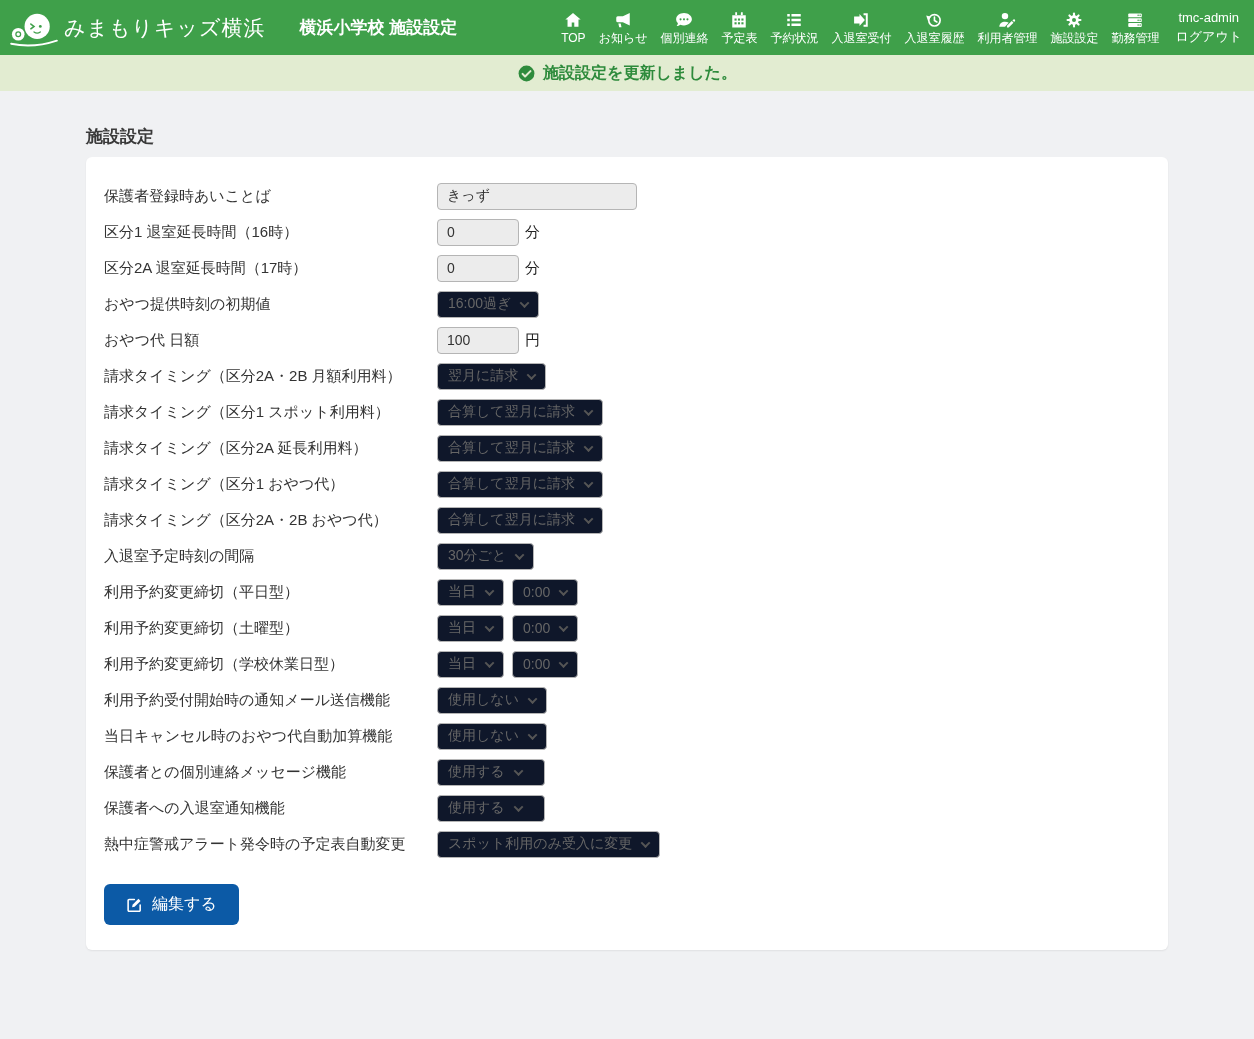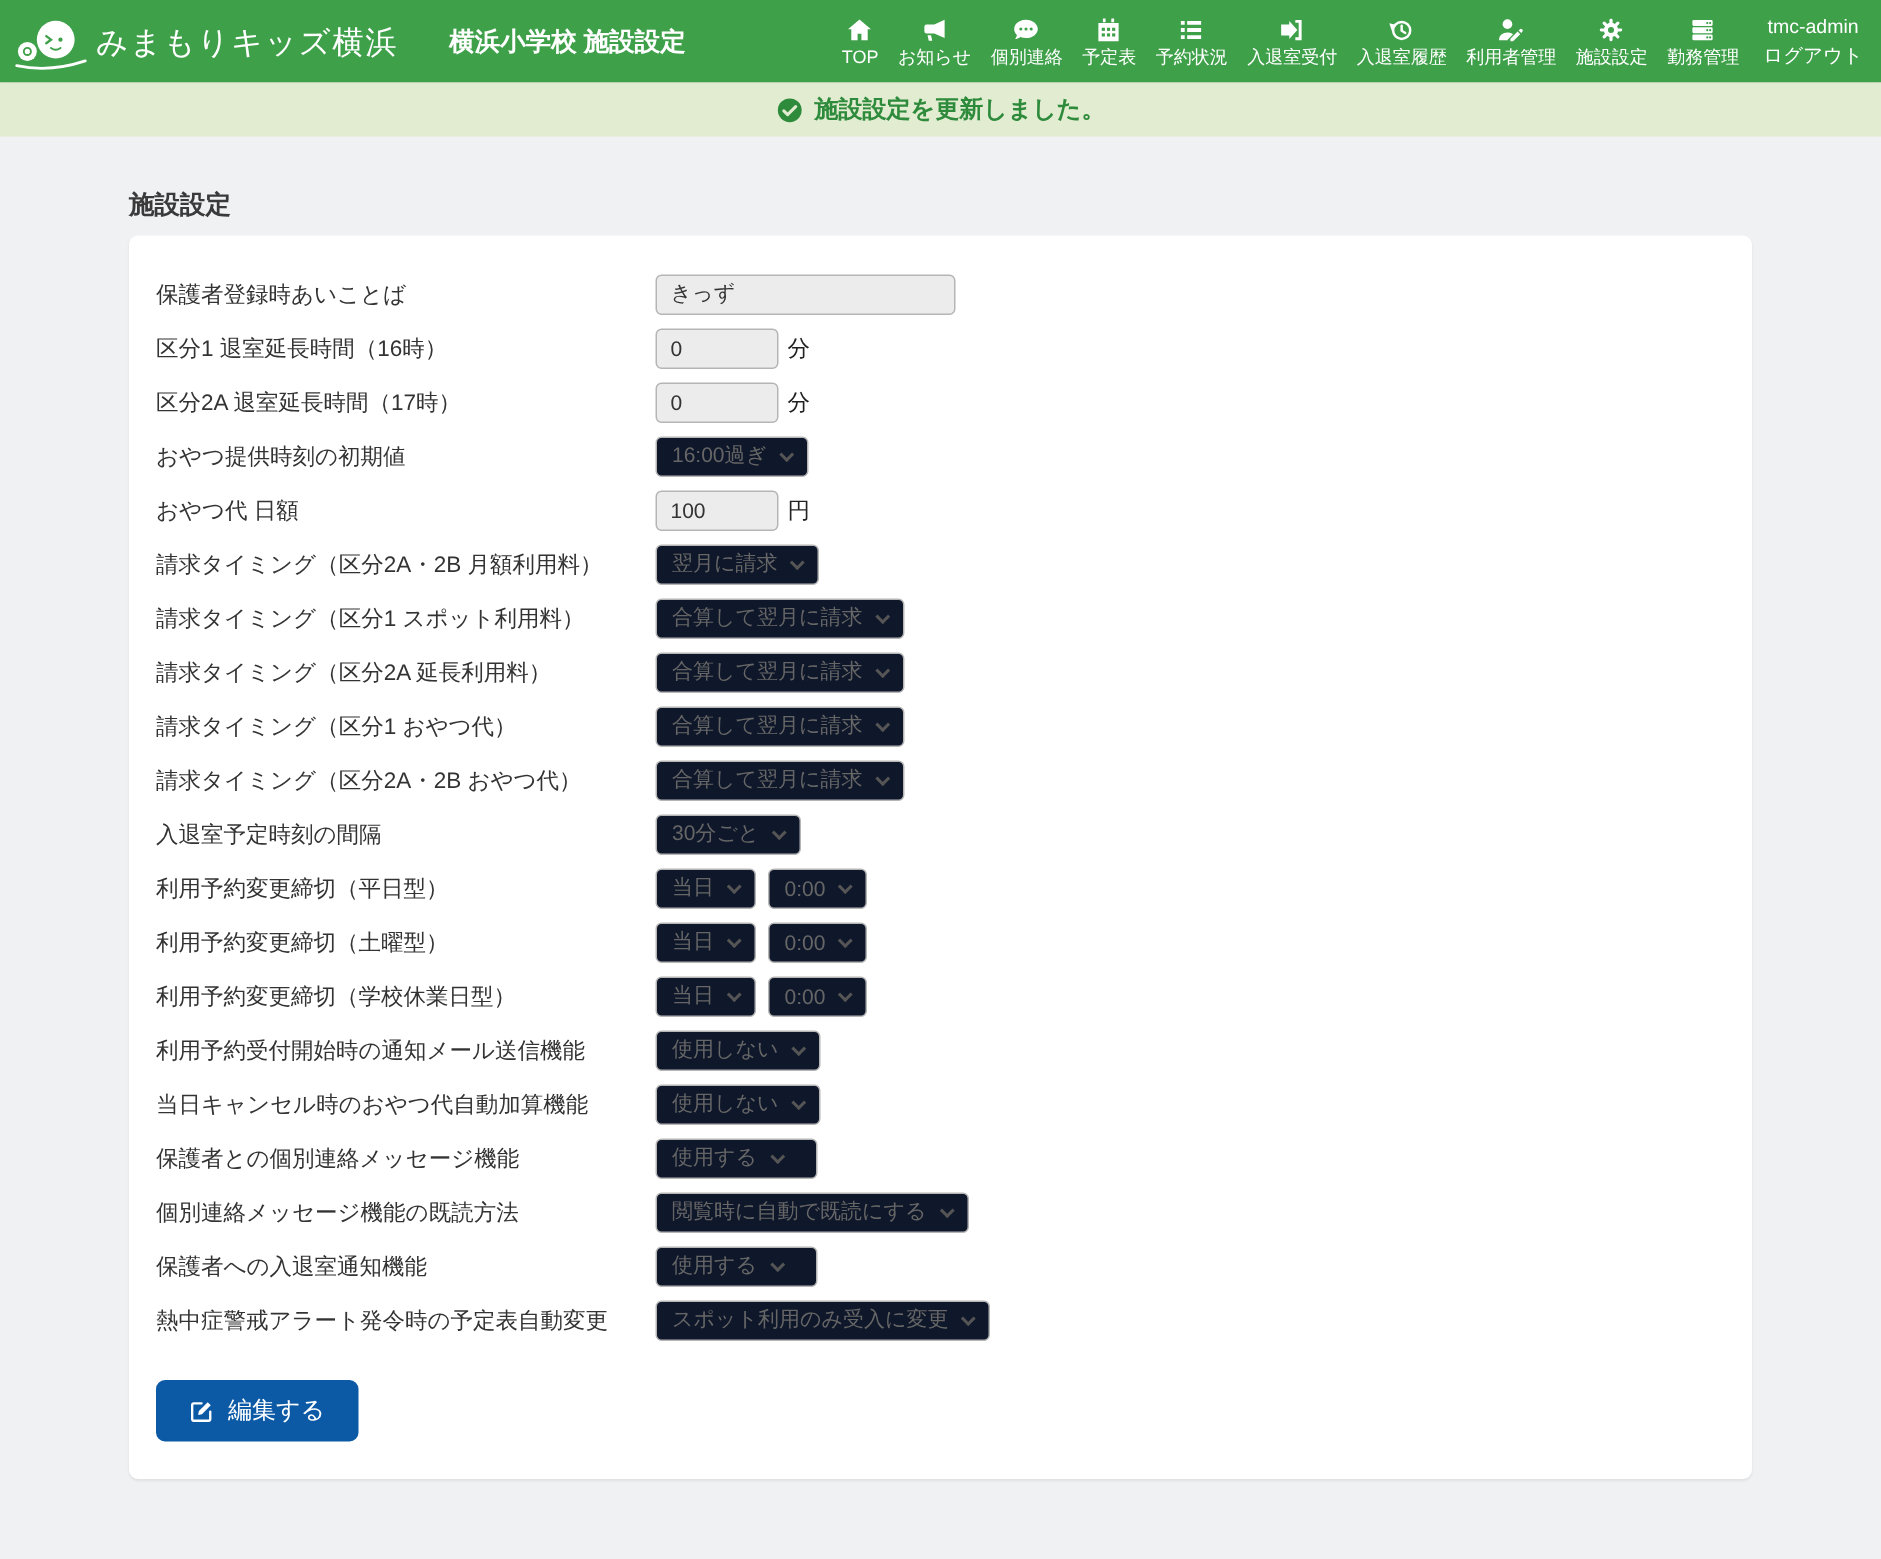--- a/index.html
+++ b/index.html
@@ -428,29 +428,20 @@
         <div class="frow">
           <div class="flabel">保護者との個別連絡メッセージ機能</div>
           <div class="fctrl">
             <span class="sel" style="padding-right: 22px;">
               <span>使用する</span>
               <span class="chev"></span>
             </span>
           </div>
         </div>
         <div class="frow">
-          <div class="flabel">個別連絡メッセージ機能の既読方法</div>
-          <div class="fctrl">
-            <span class="sel">
-              <span>閲覧時に自動で既読にする</span>
-              <span class="chev"></span>
-            </span>
-          </div>
-        </div>
-        <div class="frow">
           <div class="flabel">保護者への入退室通知機能</div>
           <div class="fctrl">
             <span class="sel" style="padding-right: 22px;">
               <span>使用する</span>
               <span class="chev"></span>
             </span>
           </div>
         </div>
         <div class="frow">
           <div class="flabel">熱中症警戒アラート発令時の予定表自動変更</div>

